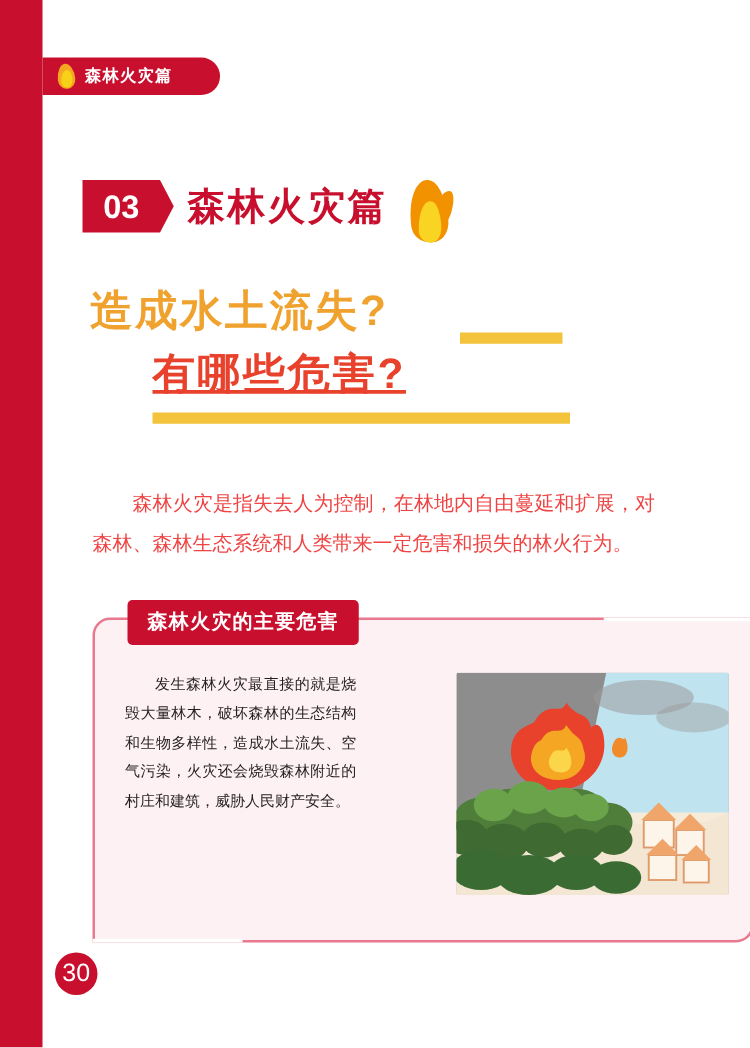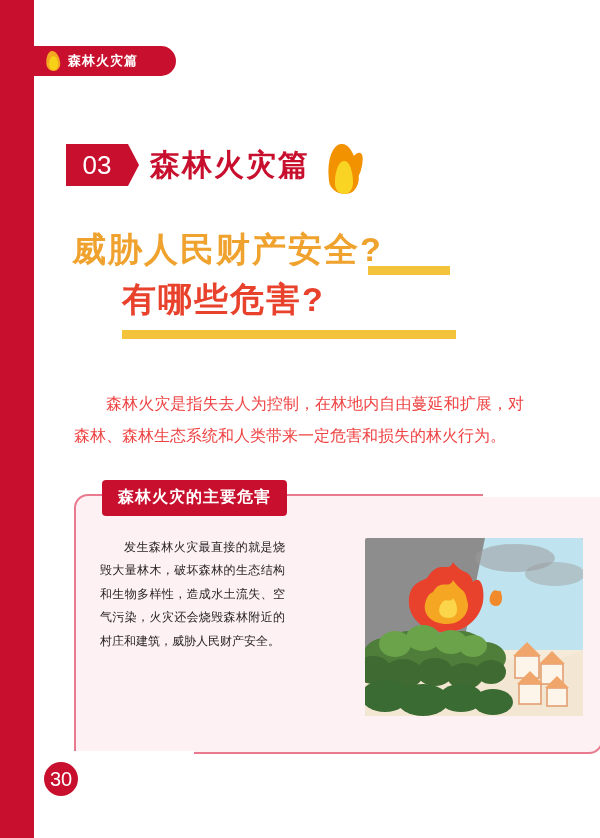--- a/index.html
+++ b/index.html
@@ -76,21 +76,21 @@
     top: 136px;
     display: flex;
     align-items: center;
   }
   .chapter-num-box {
     width: 62px;
     height: 42px;
     background: #c8102e;
     color: #ffffff;
     font-size: 26px;
-    font-weight: normal;
+    font-weight: bold;
     font-family: "Liberation Sans", sans-serif;
     display: flex;
     align-items: center;
     justify-content: center;
     position: relative;
   }
   .chapter-num-box::after {
     content: "";
     position: absolute;
     right: -11px;
@@ -153,21 +153,21 @@
     letter-spacing: 2px;
     color: #f4a93c;
     line-height: 1.28;
     position: relative;
   }
   .headline .ln {
     display: block;
     position: relative;
   }
   .hl-1 { padding-left: 72px; color: #f0a22e; }
-  .hl-2 { padding-left: 122px; color: #e8412c; margin-top: 6px; }
+  .hl-2 { padding-left: 122px; color: #e8412c; margin-top: 6px; text-decoration: underline; }
   .hl-underline-1 {
     position: absolute;
     left: 368px;
     top: 266px;
     width: 82px;
     height: 9px;
     background: #f4c33c;
   }
   .hl-underline-2 {
     position: absolute;
@@ -291,21 +291,21 @@
   <div class="chapter-title">森林火灾篇</div>
   <div class="chapter-flame">
     <div class="cf1"></div>
     <div class="cf3"></div>
     <div class="cf2"></div>
   </div>
 </div>
 
 <div class="headline-wrap">
   <div class="headline">
-    <span class="ln hl-1">威胁人民财产安全?</span>
+    <span class="ln hl-1">造成水土流失?</span>
     <span class="ln hl-2">有哪些危害?</span>
   </div>
 </div>
 <div class="hl-underline-1"></div>
 <div class="hl-underline-2"></div>
 
 <p class="body-para">森林火灾是指失去人为控制，在林地内自由蔓延和扩展，对森林、森林生态系统和人类带来一定危害和损失的林火行为。</p>
 
 <div class="callout">
   <div class="callout-notch-tr"></div>

